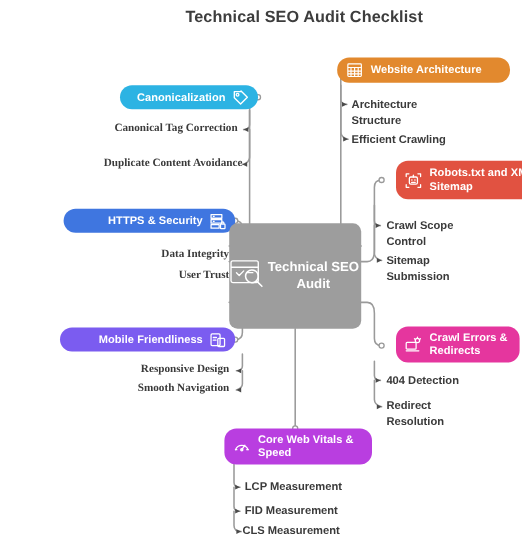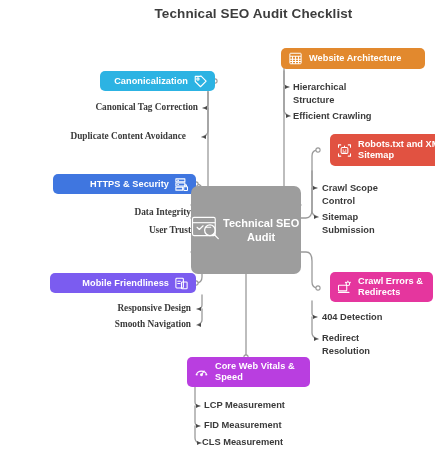--- a/index.html
+++ b/index.html
@@ -69,21 +69,21 @@
     font-size: 11px;
     font-weight: bold;
     text-align: center;
     line-height: 14px;
     width: 100px;
   }
 
   
   .node {
     position: absolute;
-    border-radius: 5px;
+    border-radius: 10px;
     box-sizing: border-box;
     display: flex;
     align-items: center;
     z-index: 4;
     padding: 3px 7px;
   }
   .node .nlabel {
     color: #ffffff;
     font-size: 9.2px;
     font-weight: bold;
@@ -209,21 +209,21 @@
   <div class="node icon-right" style="left:64px; top:71px; width:115px; height:20px; background:#2cb3e3;justify-content:flex-end;">
     <span class="nlabel">Canonicalization</span>
     <svg class="nicon" viewBox="0 0 20 20">
       <g fill="none" stroke="#ffffff" stroke-width="1.5" stroke-linejoin="round">
         <path d="M10.5,2.5 L17.5,9.5 L10,17 L3,10 L3,3.2 L9.8,3.2 Z"></path>
         <circle cx="6.6" cy="6.6" r="1.5"></circle>
       </g>
     </svg>
   </div>
   <div class="sub right-al" style="left:52px; top:101px; width:110px;">Canonical Tag Correction</div>
-  <div class="sub right-al" style="left:32px; top:130px; width:118px;">Duplicate Content Avoidance</div>
+  <div class="sub right-al" style="left:48px; top:130px; width:118px;">Duplicate Content Avoidance</div>
 
   <div class="node icon-right" style="left:17px; top:174px; width:143px; height:20px; background:#3f76e0;">
     <span class="nlabel">HTTPS &amp; Security</span>
     <svg class="nicon" viewBox="0 0 20 20">
       <g fill="none" stroke="#ffffff" stroke-width="1.4" stroke-linejoin="round">
         <rect x="2.5" y="2.5" width="12" height="4"></rect>
         <rect x="2.5" y="8" width="12" height="4"></rect>
         <rect x="2.5" y="13.5" width="9" height="4"></rect>
         <line x1="4.5" y1="4.5" x2="6.5" y2="4.5"></line>
         <line x1="4.5" y1="10" x2="6.5" y2="10"></line>
@@ -306,16 +306,16 @@
         <line x1="2.5" y1="7" x2="17.5" y2="7"></line>
         <line x1="6" y1="7" x2="6" y2="17"></line>
         <line x1="10" y1="7" x2="10" y2="17"></line>
         <line x1="14" y1="7" x2="14" y2="17"></line>
         <line x1="2.5" y1="11" x2="17.5" y2="11"></line>
         <line x1="2.5" y1="14" x2="17.5" y2="14"></line>
       </g>
     </svg>
     <span class="nlabel">Website Architecture</span>
   </div>
-  <div class="sub left-al" style="left:257px; top:81px; width:70px;">Hierarchical Structure</div>
+  <div class="sub left-al" style="left:257px; top:81px; width:70px;">Architecture Structure</div>
   <div class="sub left-al" style="left:257px; top:110px; width:100px;">Efficient Crawling</div>
 
 </div>
 
 </body></html>

